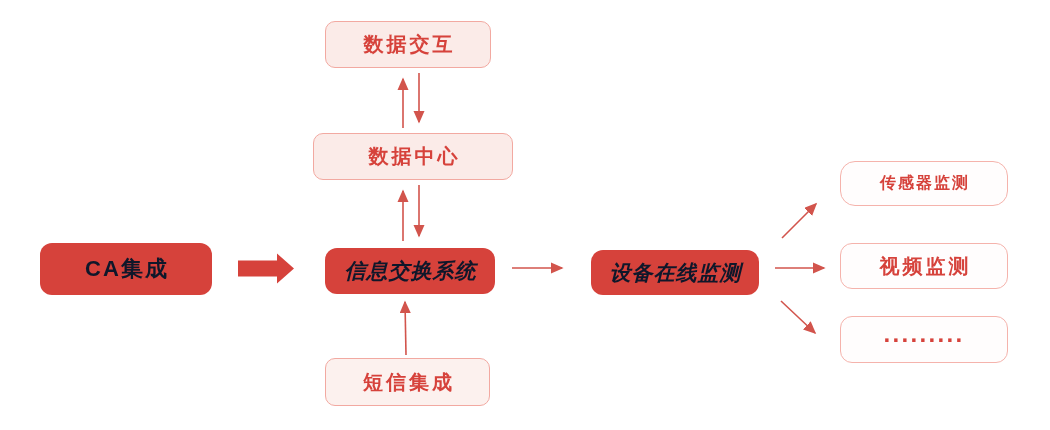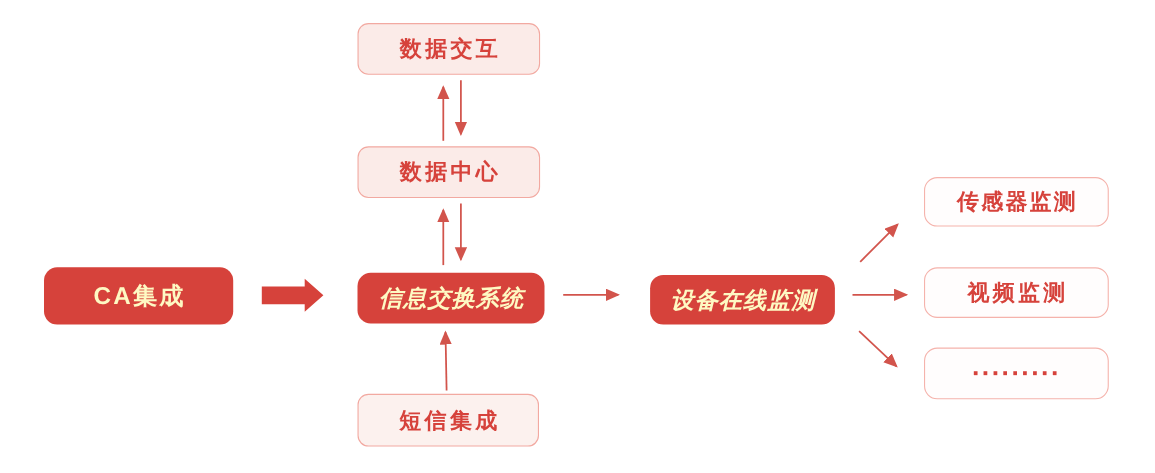--- a/index.html
+++ b/index.html
@@ -24,21 +24,21 @@
   .node {
     position: absolute;
     display: flex;
     align-items: center;
     justify-content: center;
     font-weight: 700;
     white-space: nowrap;
   }
   .node--solid {
     background: var(--accent);
-    color: #fef9c3;
+    color: #0f172a;
     border-radius: 12px;
   }
   .node--pink {
     background: var(--pink-fill);
     border: 1px solid var(--pink-border);
     color: var(--accent);
     border-radius: 10px;
   }
   .node--pale {
     background: var(--pale-fill);
@@ -88,29 +88,29 @@
 
     <line x1="782" y1="238" x2="816" y2="204" stroke="#d2544c" stroke-width="1.6" marker-end="url(#ah)"></line>
 
     <line x1="775" y1="268" x2="824" y2="268" stroke="#d2544c" stroke-width="1.6" marker-end="url(#ah)"></line>
 
     <line x1="781" y1="301" x2="815" y2="333" stroke="#d2544c" stroke-width="1.6" marker-end="url(#ah)"></line>
   </svg>
 
   <div class="node node--pink ls3" style="left:325px; top:21px; width:166px; height:47px; font-size:20px;">数据交互</div>
 
-  <div class="node node--pink ls3" style="left:325px; top:133px; width:166px; height:47px; font-size:20px;">数据中心</div>
+  <div class="node node--pink ls3" style="left:313px; top:133px; width:200px; height:47px; font-size:20px;">数据中心</div>
 
   <div class="node node--solid ls2" style="left:40px; top:243px; width:172px; height:52px; font-size:22px;">CA集成</div>
 
   <div class="node node--solid ls1" style="left:325px; top:248px; width:170px; height:46px; font-size:21px;">信息交换系统</div>
 
   <div class="node node--pink node--sms ls3" style="left:325px; top:358px; width:165px; height:48px; font-size:20px;">短信集成</div>
 
   <div class="node node--solid ls1" style="left:591px; top:250px; width:168px; height:45px; font-size:21px;text-align:center;">设备在线监测</div>
 
-  <div class="node node--pale ls2" style="left:840px; top:161px; width:168px; height:45px; font-size:20px;">传感器监测</div>
+  <div class="node node--pale ls2" style="left:840px; top:161px; width:168px; height:45px; font-size:16px;border-radius:15px;">传感器监测</div>
 
   <div class="node node--pale ls3" style="left:840px; top:243px; width:168px; height:46px; font-size:20px;font-family:Liberation Mono, monospace;">视频监测</div>
 
   <div class="node node--pale dots" style="left:840px; top:316px; width:168px; height:47px;">·········</div>
 
 </div>
 
 </body></html>

